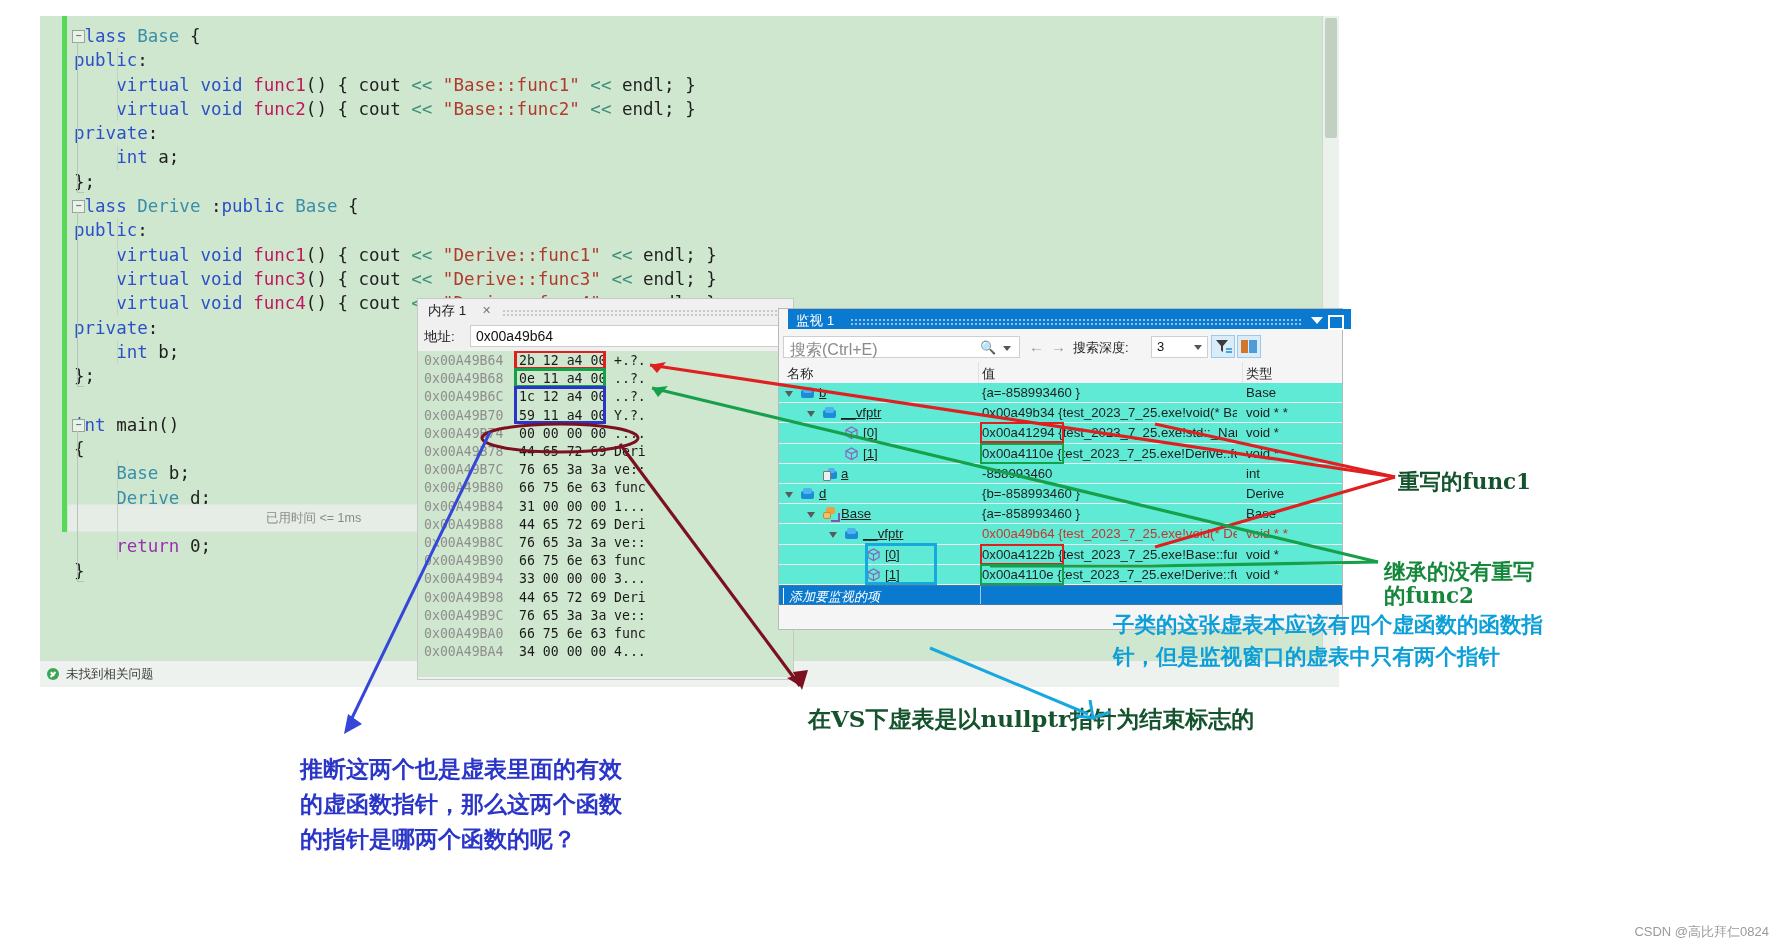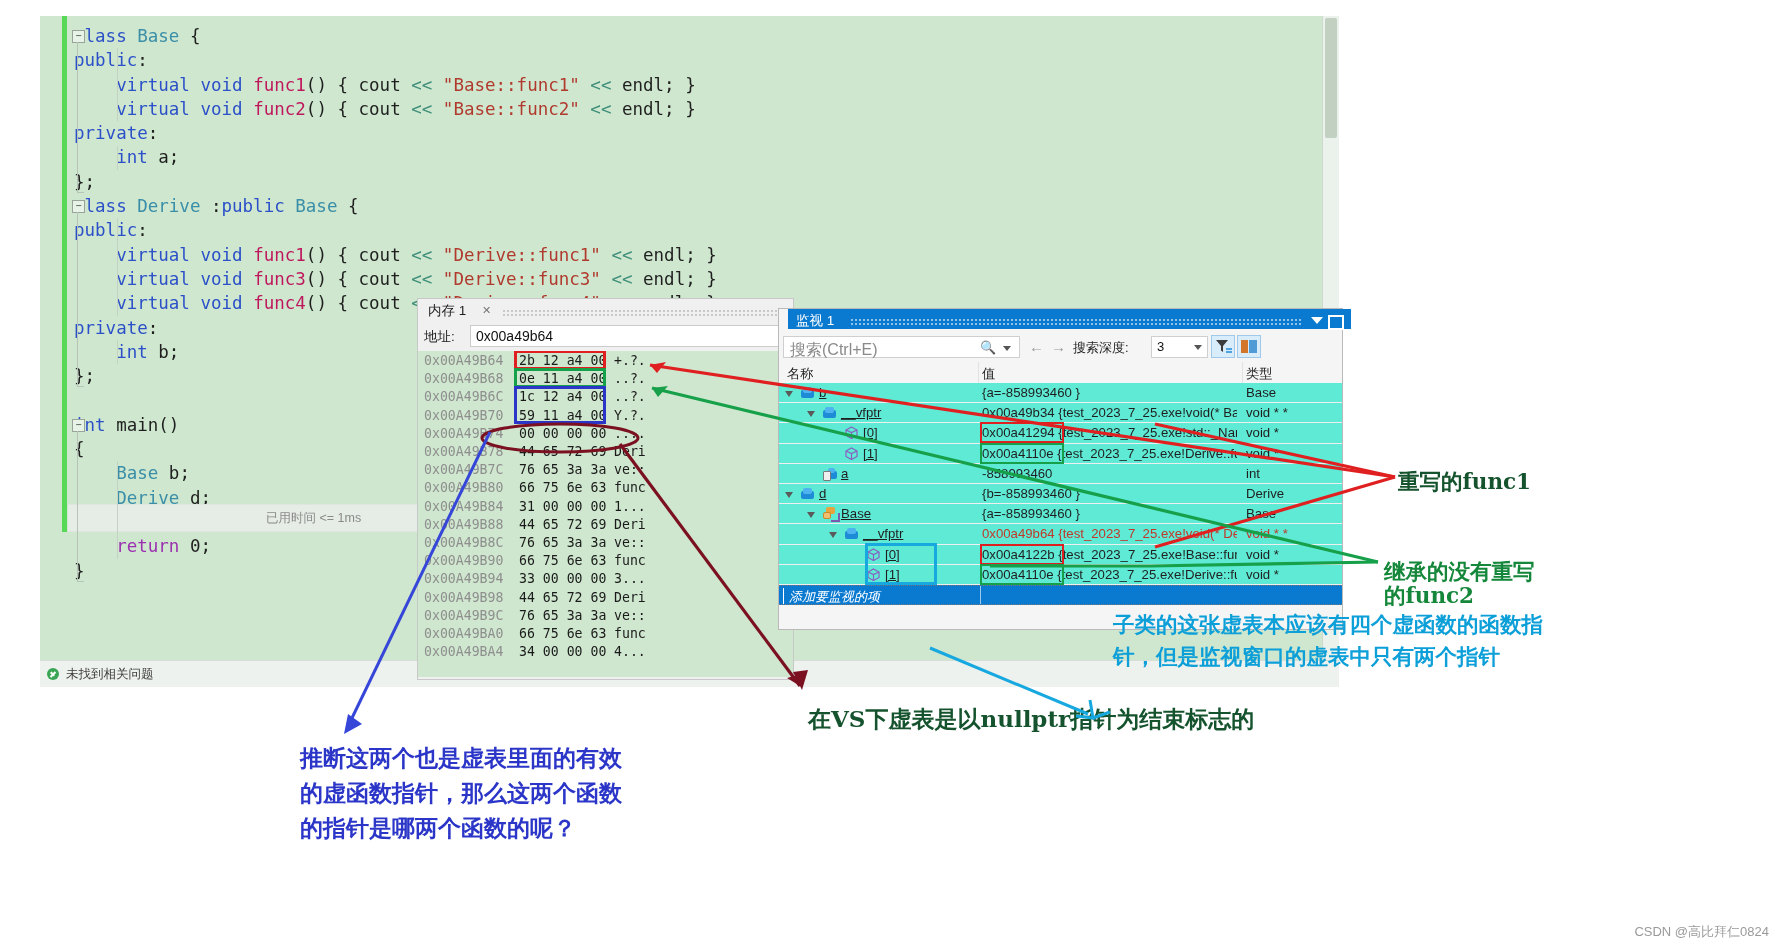--- a/index.html
+++ b/index.html
@@ -241,21 +241,21 @@
 
   
   .anno{
     position:absolute;
     font-family:"DejaVu Serif","Liberation Serif",serif;
     font-size:21.5px;line-height:31px;font-weight:bold;white-space:pre;
   }
   .anno-red{color:#14532d;}
   .anno-green{color:#14873a;}
   .anno-cyan{color:#0d9fd8;}
-  .anno-blue{color:#2b36c8;}
+  .anno-blue{color:#2b36c8;margin-top:11px;}
 
   #svg-overlay{position:absolute;left:0;top:0;width:1783px;height:949px;}
 
   #credit{
     position:absolute;right:14px;bottom:8px;font-size:13px;color:#9a9a9a;
     font-family:"Liberation Sans",sans-serif;
   }
 </style>
 </head>
 <body>

